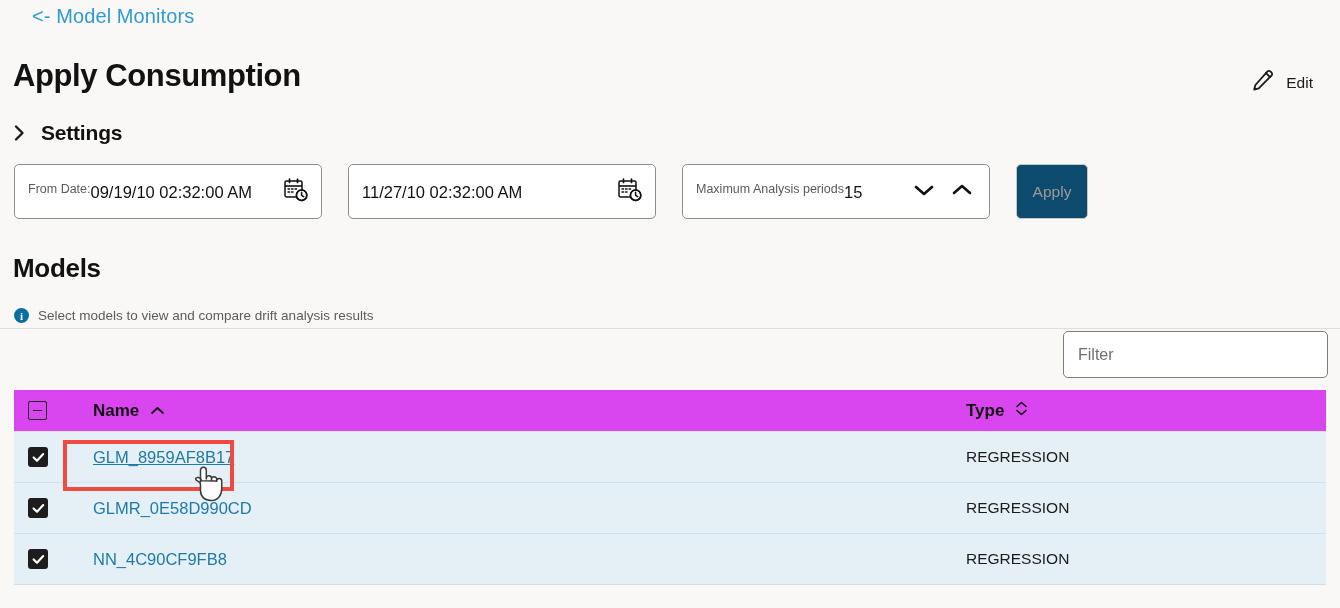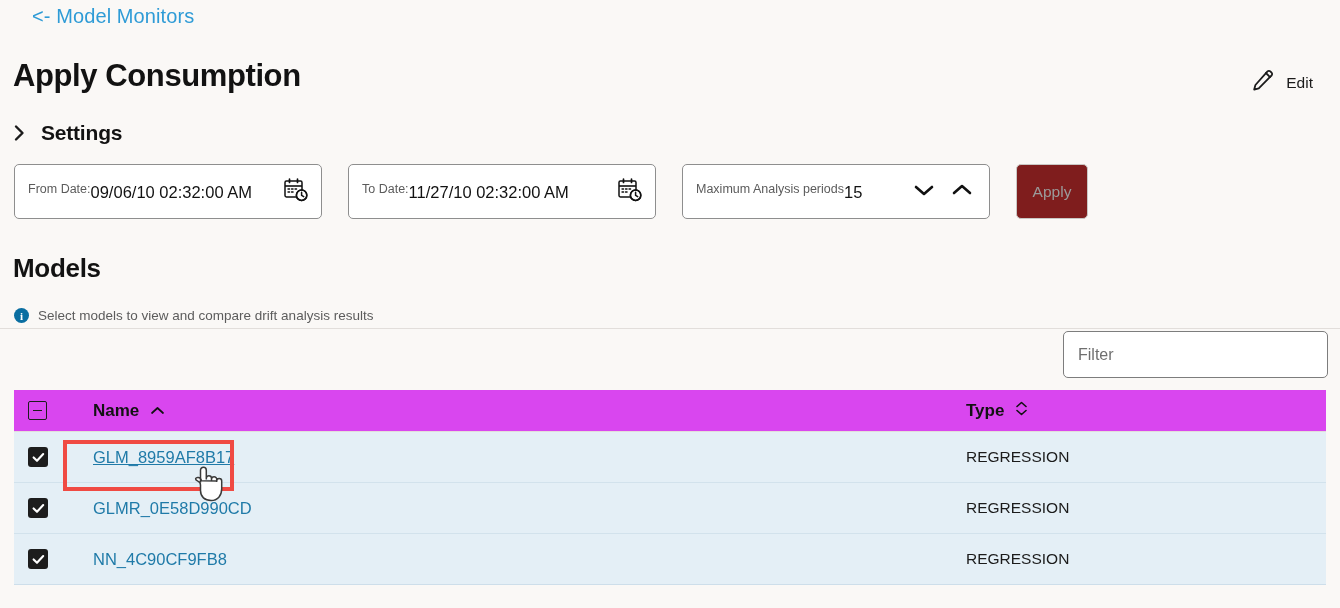--- a/index.html
+++ b/index.html
@@ -75,21 +75,21 @@
 
   #from-date-field { width: 308px; }
   #to-date-field { width: 308px; margin-left: 26px; }
   #max-periods-field { width: 308px; margin-left: 26px; padding-right: 16px; }
 
   .apply-btn {
     margin-left: 26px;
     width: 72px; height: 55px;
     border: 1px solid #c9c7c4;
     border-radius: 5px;
-    background: #7f1d1d;
+    background: #0c4a6e;
     color: #9b9b9b;
     font-size: 15.5px;
     font-family: "Liberation Sans", sans-serif;
     cursor: default;
     display: flex; align-items: center; justify-content: center;
   }
 
   
   .models-title {
     position: absolute; left: 13px; top: 253px;
@@ -213,40 +213,39 @@
       </svg>
     </span>
     <span class="txt">Settings</span>
   </div>
 
   <div class="controls">
 
     <div class="field" id="from-date-field">
       <div class="stack">
         <div class="flabel">From Date:</div>
-        <div class="fvalue">09/06/10 02:32:00 AM</div>
+        <div class="fvalue">09/19/10 02:32:00 AM</div>
       </div>
       <div class="icons">
         <span>
           <svg width="26" height="26" viewBox="0 0 26 26" fill="none" stroke="#111" stroke-width="1.5">
             <rect x="2" y="4" width="17" height="16" rx="1.4"></rect>
             <path d="M2 9h17" stroke-width="1.6"></path>
             <path d="M6.5 2.2v3.2M14.5 2.2v3.2" stroke-linecap="round" stroke-width="1.7"></path>
             <path d="M5 12h1.6M8.5 12h1.6M12 12h1.6M5 15h1.6M8.5 15h1.6" stroke-width="1.3" stroke-linecap="round"></path>
             <circle cx="18.6" cy="18.2" r="5.2" fill="#fff"></circle>
             <circle cx="18.6" cy="18.2" r="5.2"></circle>
             <path d="M18.6 15.3v3.1l2.1 1.3" stroke-linecap="round" stroke-width="1.5"></path>
           </svg>
         </span>
       </div>
     </div>
 
     <div class="field" id="to-date-field">
       <div class="stack">
-        <div class="flabel">To Date:</div>
         <div class="fvalue">11/27/10 02:32:00 AM</div>
       </div>
       <div class="icons">
         <span>
           <svg width="26" height="26" viewBox="0 0 26 26" fill="none" stroke="#111" stroke-width="1.5">
             <rect x="2" y="4" width="17" height="16" rx="1.4"></rect>
             <path d="M2 9h17" stroke-width="1.6"></path>
             <path d="M6.5 2.2v3.2M14.5 2.2v3.2" stroke-linecap="round" stroke-width="1.7"></path>
             <path d="M5 12h1.6M8.5 12h1.6M12 12h1.6M5 15h1.6M8.5 15h1.6" stroke-width="1.3" stroke-linecap="round"></path>
             <circle cx="18.6" cy="18.2" r="5.2" fill="#fff"></circle>

